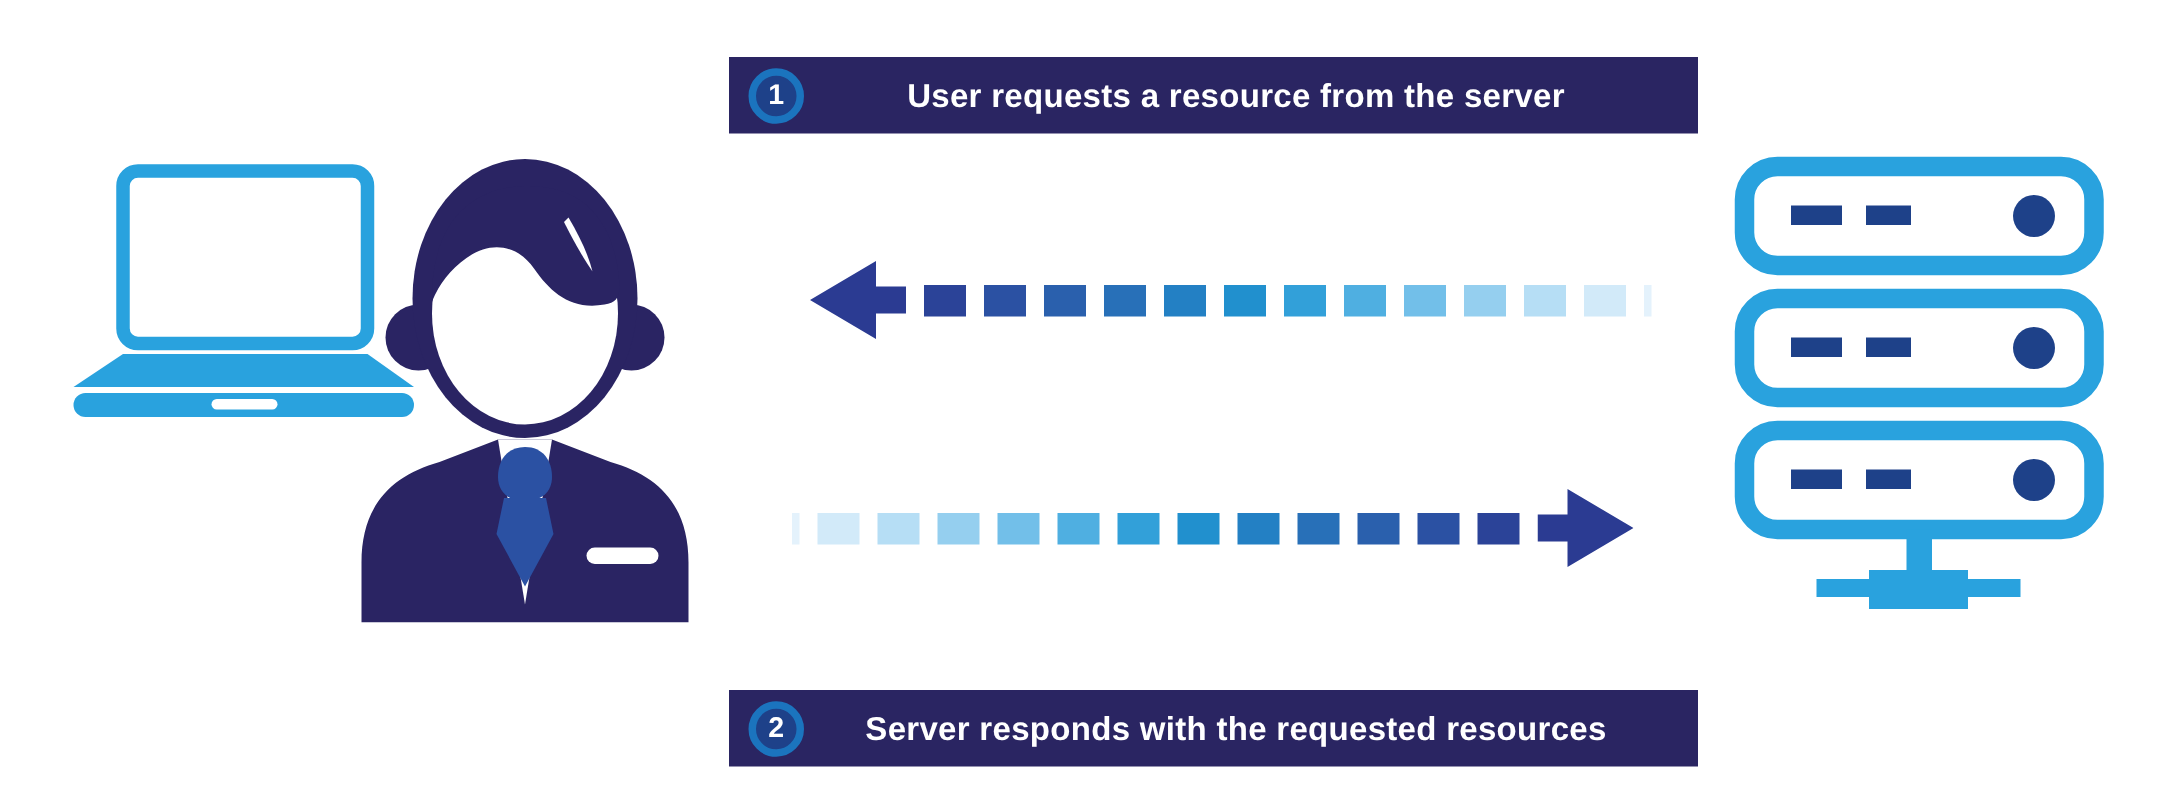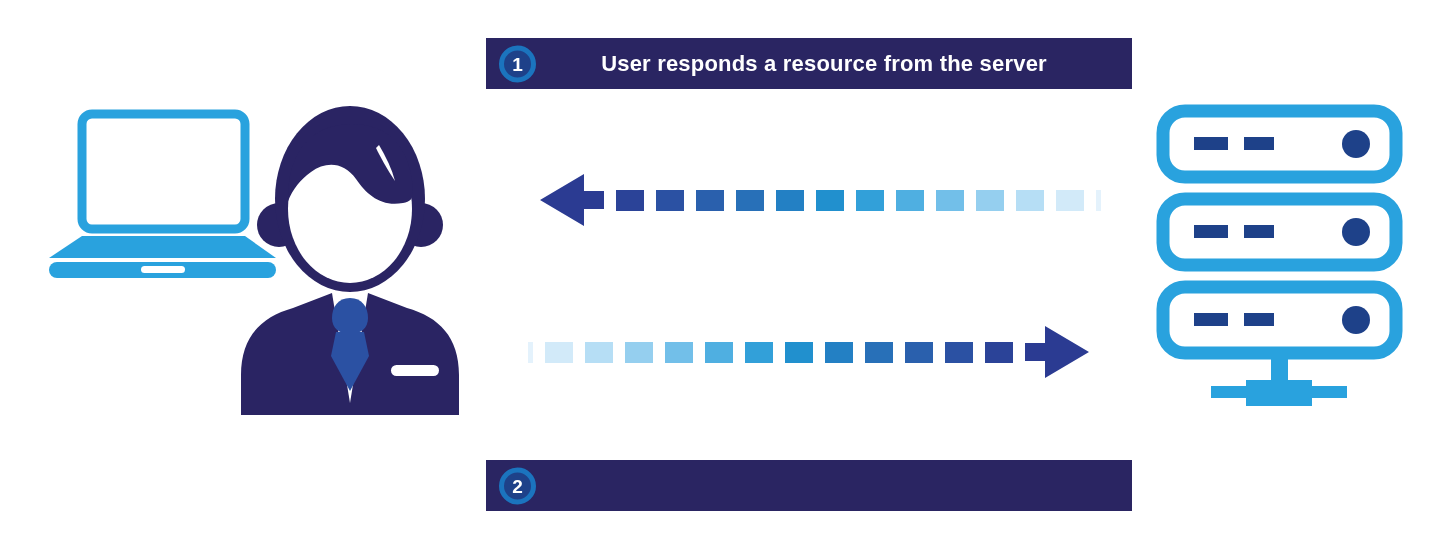--- a/index.html
+++ b/index.html
@@ -58,21 +58,21 @@
 </style>
 </head>
 <body>
 
 <div class="canvas">
 
   <div class="banner banner-top">
     <div class="badge">
       <span>1</span>
     </div>
-    <div class="banner-label">User responds a resource from the server</div>
+    <div class="banner-label">User requests a resource from the server</div>
   </div>
 
   <svg class="icon-abs laptop-svg" width="235" height="170" viewBox="0 0 235 170">
     <rect x="37" y="6" width="163" height="115" rx="10" fill="#fff" stroke="var(--light-blue)" stroke-width="9"></rect>
     <polygon points="37,128 200,128 231,150 4,150" fill="var(--light-blue)"></polygon>
     <rect x="4" y="154" width="227" height="16" rx="8" fill="var(--light-blue)"></rect>
     <rect x="96" y="158" width="44" height="7" rx="3.5" fill="#fff"></rect>
   </svg>
 
   <svg class="icon-abs person-svg" width="234" height="316" viewBox="0 0 234 316">
@@ -155,15 +155,16 @@
     </g>
     <rect x="115" y="249" width="17" height="38" fill="var(--light-blue)"></rect>
     <rect x="55" y="282" width="136" height="12" fill="var(--light-blue)"></rect>
     <rect x="90" y="276" width="66" height="26" fill="var(--light-blue)"></rect>
   </svg>
 
   <div class="banner banner-bottom">
     <div class="badge">
       <span>2</span>
     </div>
+    <div class="banner-label">Server responds with the requested resources</div>
   </div>
 
 </div>
 
 </body></html>

